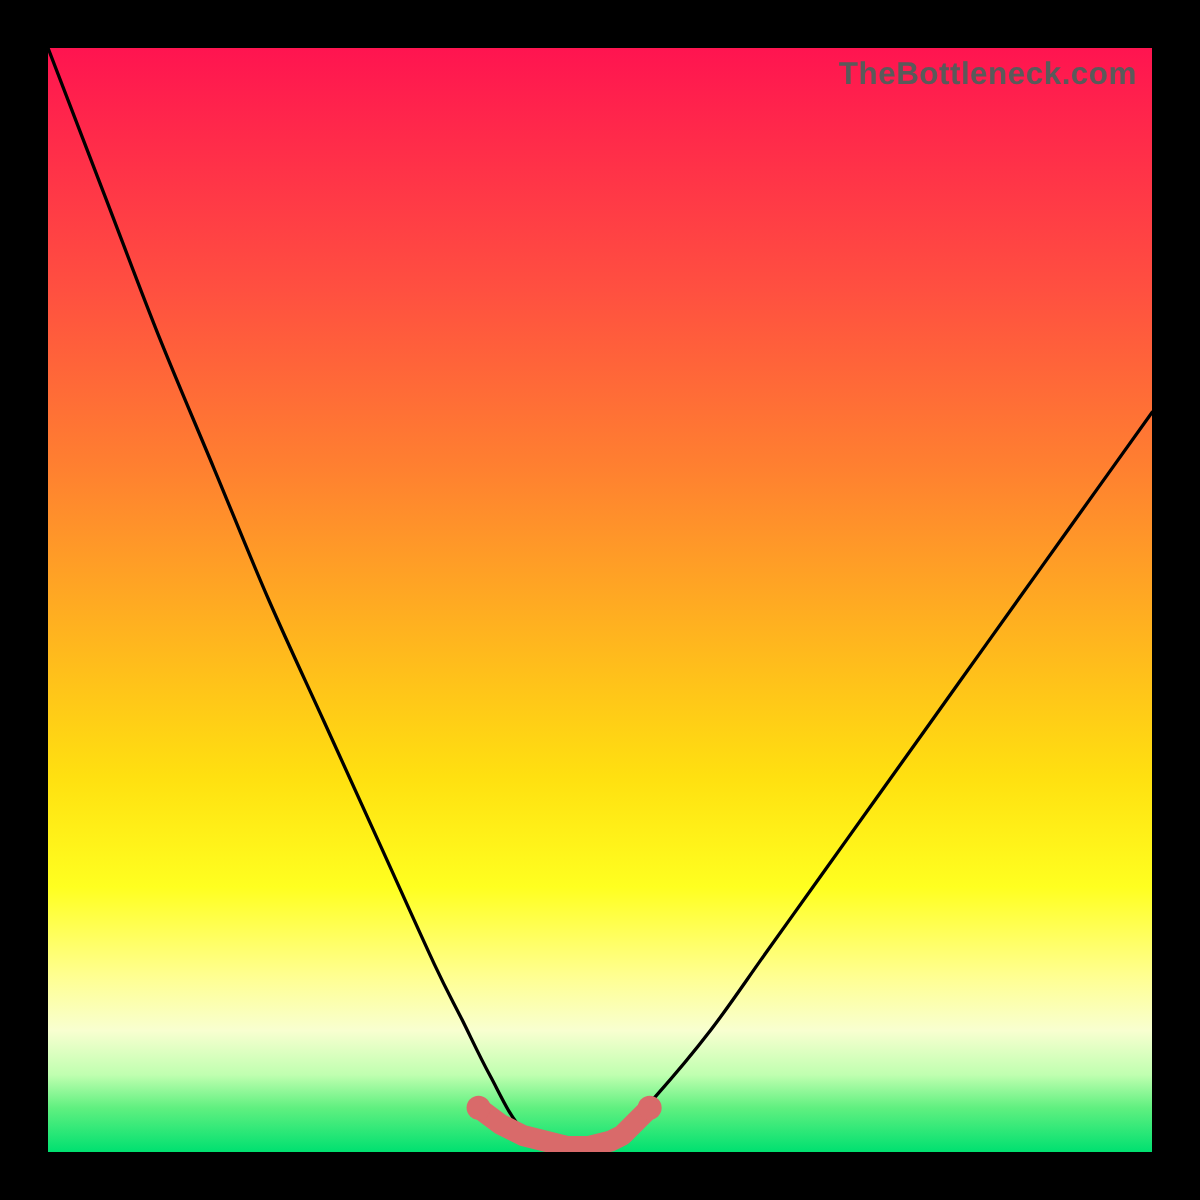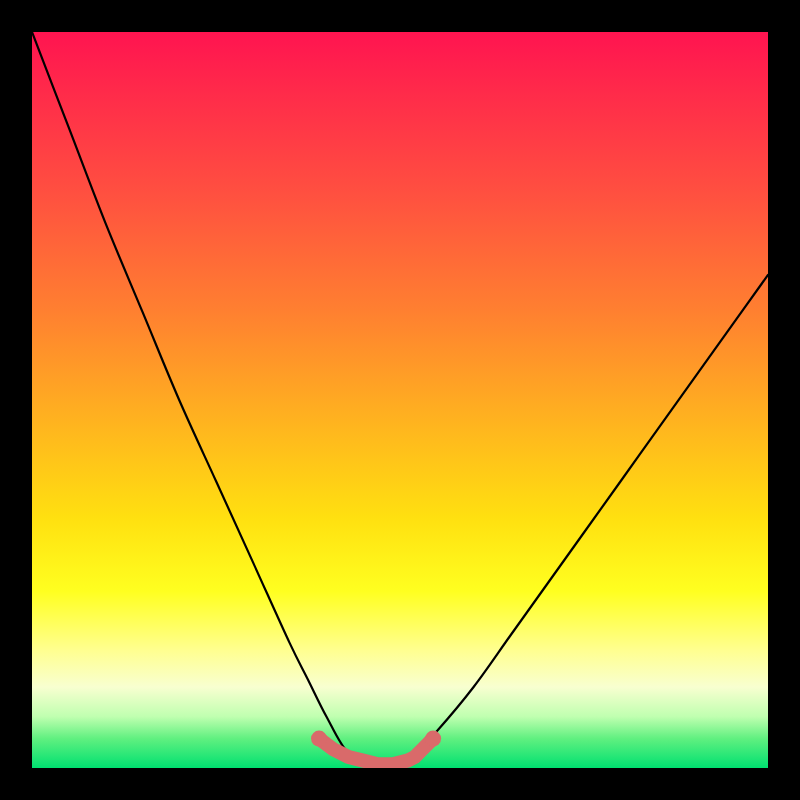--- a/index.html
+++ b/index.html
@@ -59,20 +59,21 @@
     width: 736px;
     height: 736px;
   }
 </style>
 </head>
 <body>
 
 <div class="frame">
   <div class="plot">
 
+    <div class="attribution">TheBottleneck.com</div>
 
     <svg class="curve" viewBox="0 0 736 736" preserveAspectRatio="none">
       <path id="curve-path" fill="none" stroke="#000" stroke-width="2.2" stroke-linecap="round" stroke-linejoin="round" d="M 0.0 0.0 C 6.1 15.9, 24.5 63.8, 36.8 95.7 C 49.1 127.6, 61.3 160.7, 73.6 191.4 C 85.9 222.0, 98.1 250.2, 110.4 279.7 C 122.7 309.1, 134.9 339.8, 147.2 368.0 C 159.5 396.2, 171.7 422.0, 184.0 449.0 C 196.3 475.9, 208.5 502.9, 220.8 529.9 C 233.1 556.9, 248.4 591.3, 257.6 610.9 C 266.8 630.5, 269.9 635.4, 276.0 647.7 C 282.1 659.9, 287.7 672.2, 294.4 684.5 C 301.1 696.7, 307.9 712.7, 316.5 721.3 C 325.1 729.9, 337.3 733.5, 345.9 736.0 C 354.5 738.5, 361.9 738.5, 368.0 736.0 C 374.1 733.5, 376.6 727.4, 382.7 721.3 C 388.9 715.1, 395.0 710.2, 404.8 699.2 C 414.6 688.2, 429.3 671.0, 441.6 655.0 C 453.9 639.1, 466.1 620.7, 478.4 603.5 C 490.7 586.3, 502.9 569.2, 515.2 552.0 C 527.5 534.8, 539.7 517.7, 552.0 500.5 C 564.3 483.3, 576.5 466.1, 588.8 449.0 C 601.1 431.8, 613.3 414.6, 625.6 397.4 C 637.9 380.3, 650.1 363.1, 662.4 345.9 C 674.7 328.7, 686.9 311.6, 699.2 294.4 C 711.5 277.2, 729.9 251.5, 736.0 242.9"></path>
       <g id="markers">
           <path d="M 287.04 706.56 L 301.76 717.6 L 316.48 724.96 L 331.2 728.64 L 345.91999999999996 732.32 L 360.64 732.32 L 375.36 728.64 L 382.72 724.96 L 390.08000000000004 717.6 L 401.12 706.56" fill="none" stroke="#d96a6a" stroke-width="14" stroke-linecap="round" stroke-linejoin="round"></path>
           <circle cx="287.04" cy="706.56" r="8" fill="#d96a6a"></circle>
           <circle cx="401.12" cy="706.56" r="8" fill="#d96a6a"></circle>
         </g>
     </svg>
 

